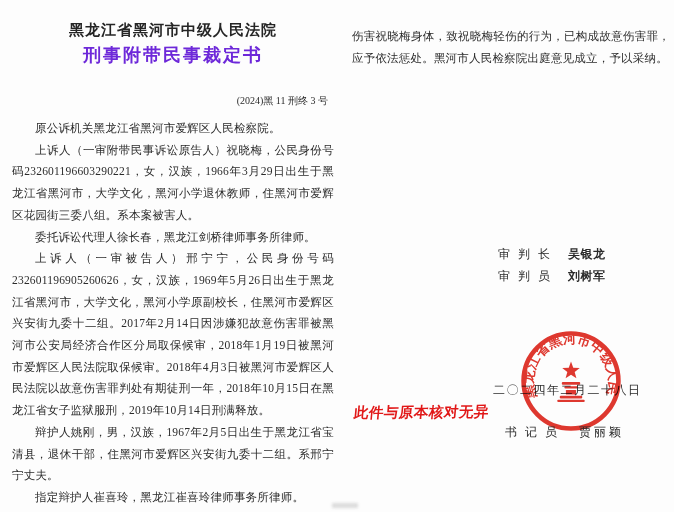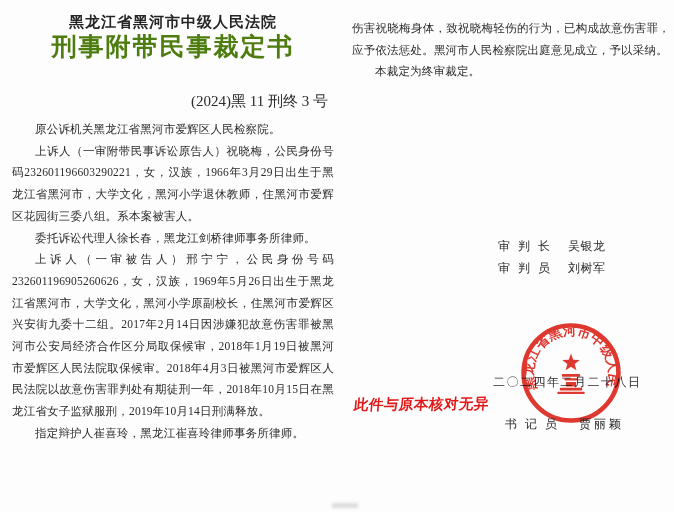--- a/index.html
+++ b/index.html
@@ -8,50 +8,50 @@
   .doc {
     position: relative;
     width: 674px;
     height: 512px;
     background: #fdfdfd;
     overflow: hidden;
     color: #2b2b2b;
   }
   .page {
     position: absolute;
-    top: 0;
+    top: 8px;
     width: 337px;
     height: 392px;
   }
   .page-left  { left: 0;   padding: 0 3px 0 12px; }
   .page-right { left: 337px; padding: 18px 4px 0 15px; }
 
   .court-name {
     margin-top: 12px;
     text-align: center;
     font-size: 15px;
     line-height: 20px;
     font-weight: 600;
     letter-spacing: 1px;
     color: #252525;
   }
   .doc-type {
     margin-top: 3px;
     text-align: center;
-    font-size: 25px;
+    font-size: 18px;
     line-height: 24px;
     font-weight: 700;
     letter-spacing: 2px;
-    color: #4d7c0f;
+    color: #6d28d9;
   }
   .case-number {
-    margin-top: 35px;
+    margin-top: 26px;
     margin-right: 6px;
     text-align: right;
-    font-size: 15px;
+    font-size: 10px;
     line-height: 15px;
     color: #2b2b2b;
   }
   .body-text { margin-top: 10px; }
   .para {
     font-size: 11.5px;
     line-height: 21.7px;
     text-align: justify;
     text-indent: 2em;
     letter-spacing: 0.2px;
@@ -61,21 +61,21 @@
 
   .sig-row {
     position: absolute;
     left: 161px;
     white-space: nowrap;
     font-size: 12px;
     line-height: 16px;
     color: #2b2b2b;
   }
   .sig-role { letter-spacing: 8px; }
-  .sig-name { margin-left: 10px; letter-spacing: 0.5px; }
+  .sig-name { margin-left: 10px; letter-spacing: 0.5px; font-weight: bold; }
 
   .date-line {
     position: absolute;
     left: 156px;
     top: 374px;
     font-size: 12px;
     letter-spacing: 1.5px;
     white-space: nowrap;
     color: #2b2b2b;
     z-index: 1;
@@ -134,28 +134,28 @@
 
   <div class="page page-left">
     <div class="court-name">黑龙江省黑河市中级人民法院</div>
     <div class="doc-type">刑事附带民事裁定书</div>
     <div class="case-number">(2024)黑 11 刑终 3 号</div>
     <div class="body-text">
       <p class="para">原公诉机关黑龙江省黑河市爱辉区人民检察院。</p>
       <p class="para">上诉人（一审附带民事诉讼原告人）祝晓梅，公民身份号码232601196603290221，女，汉族，1966年3月29日出生于黑龙江省黑河市，大学文化，黑河小学退休教师，住黑河市爱辉区花园街三委八组。系本案被害人。</p>
       <p class="para">委托诉讼代理人徐长春，黑龙江剑桥律师事务所律师。</p>
       <p class="para">上诉人（一审被告人）邢宁宁，公民身份号码232601196905260626，女，汉族，1969年5月26日出生于黑龙江省黑河市，大学文化，黑河小学原副校长，住黑河市爱辉区兴安街九委十二组。2017年2月14日因涉嫌犯故意伤害罪被黑河市公安局经济合作区分局取保候审，2018年1月19日被黑河市爱辉区人民法院取保候审。2018年4月3日被黑河市爱辉区人民法院以故意伤害罪判处有期徒刑一年，2018年10月15日在黑龙江省女子监狱服刑，2019年10月14日刑满释放。</p>
+      <p class="para">辩护人姚刚，男，汉族，1967年2月5日出生于黑龙江省宝清县，退休干部，住黑河市爱辉区兴安街九委十二组。系邢宁宁丈夫。</p>
       <p class="para">指定辩护人崔喜玲，黑龙江崔喜玲律师事务所律师。</p>
     </div>
   </div>
 
   <div class="page page-right">
     <div>
       <p class="para cont">伤害祝晓梅身体，致祝晓梅轻伤的行为，已构成故意伤害罪，应予依法惩处。黑河市人民检察院出庭意见成立，予以采纳。</p>
-      <p class="para">本裁定为终审裁定。</p>
     </div>
 
     <div class="sig-row" style="top:238px">
       <span class="sig-role">审判长</span><span class="sig-name">吴银龙</span>
     </div>
     <div class="sig-row" style="top:260px">
       <span class="sig-role">审判员</span><span class="sig-name">刘树军</span>
     </div>
 
     <div class="date-line">二〇二四年二月二十八日</div>

